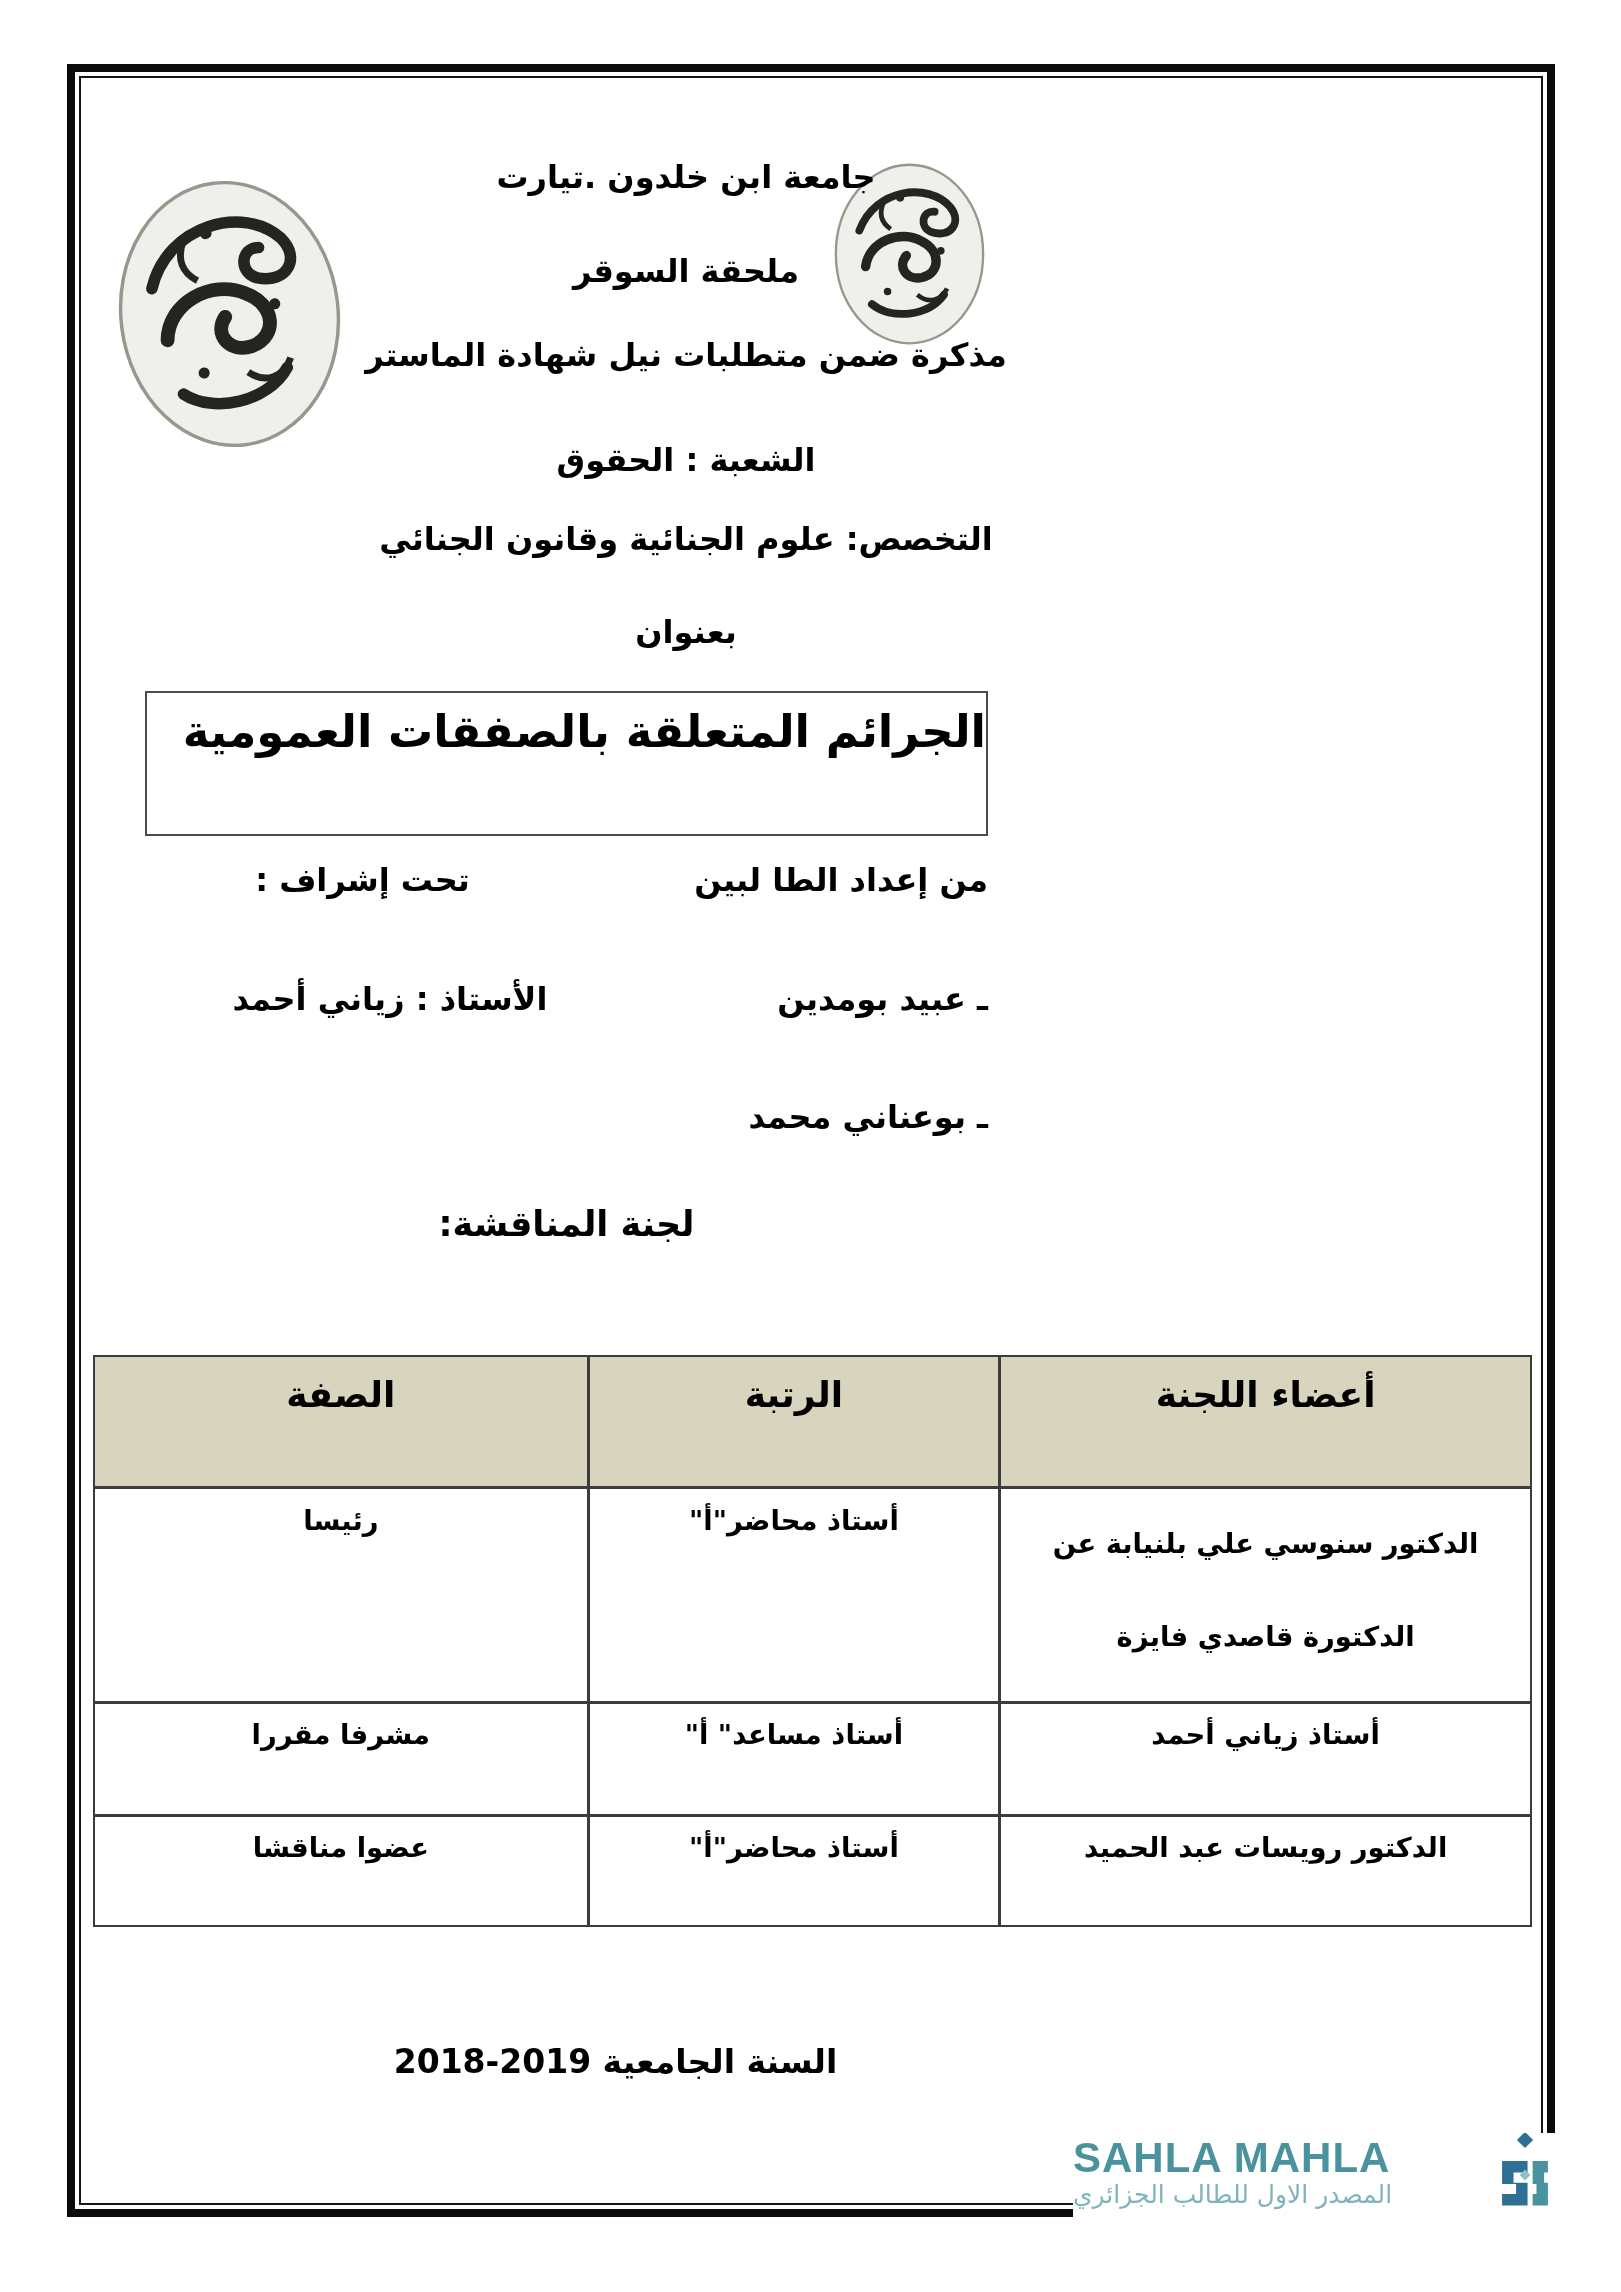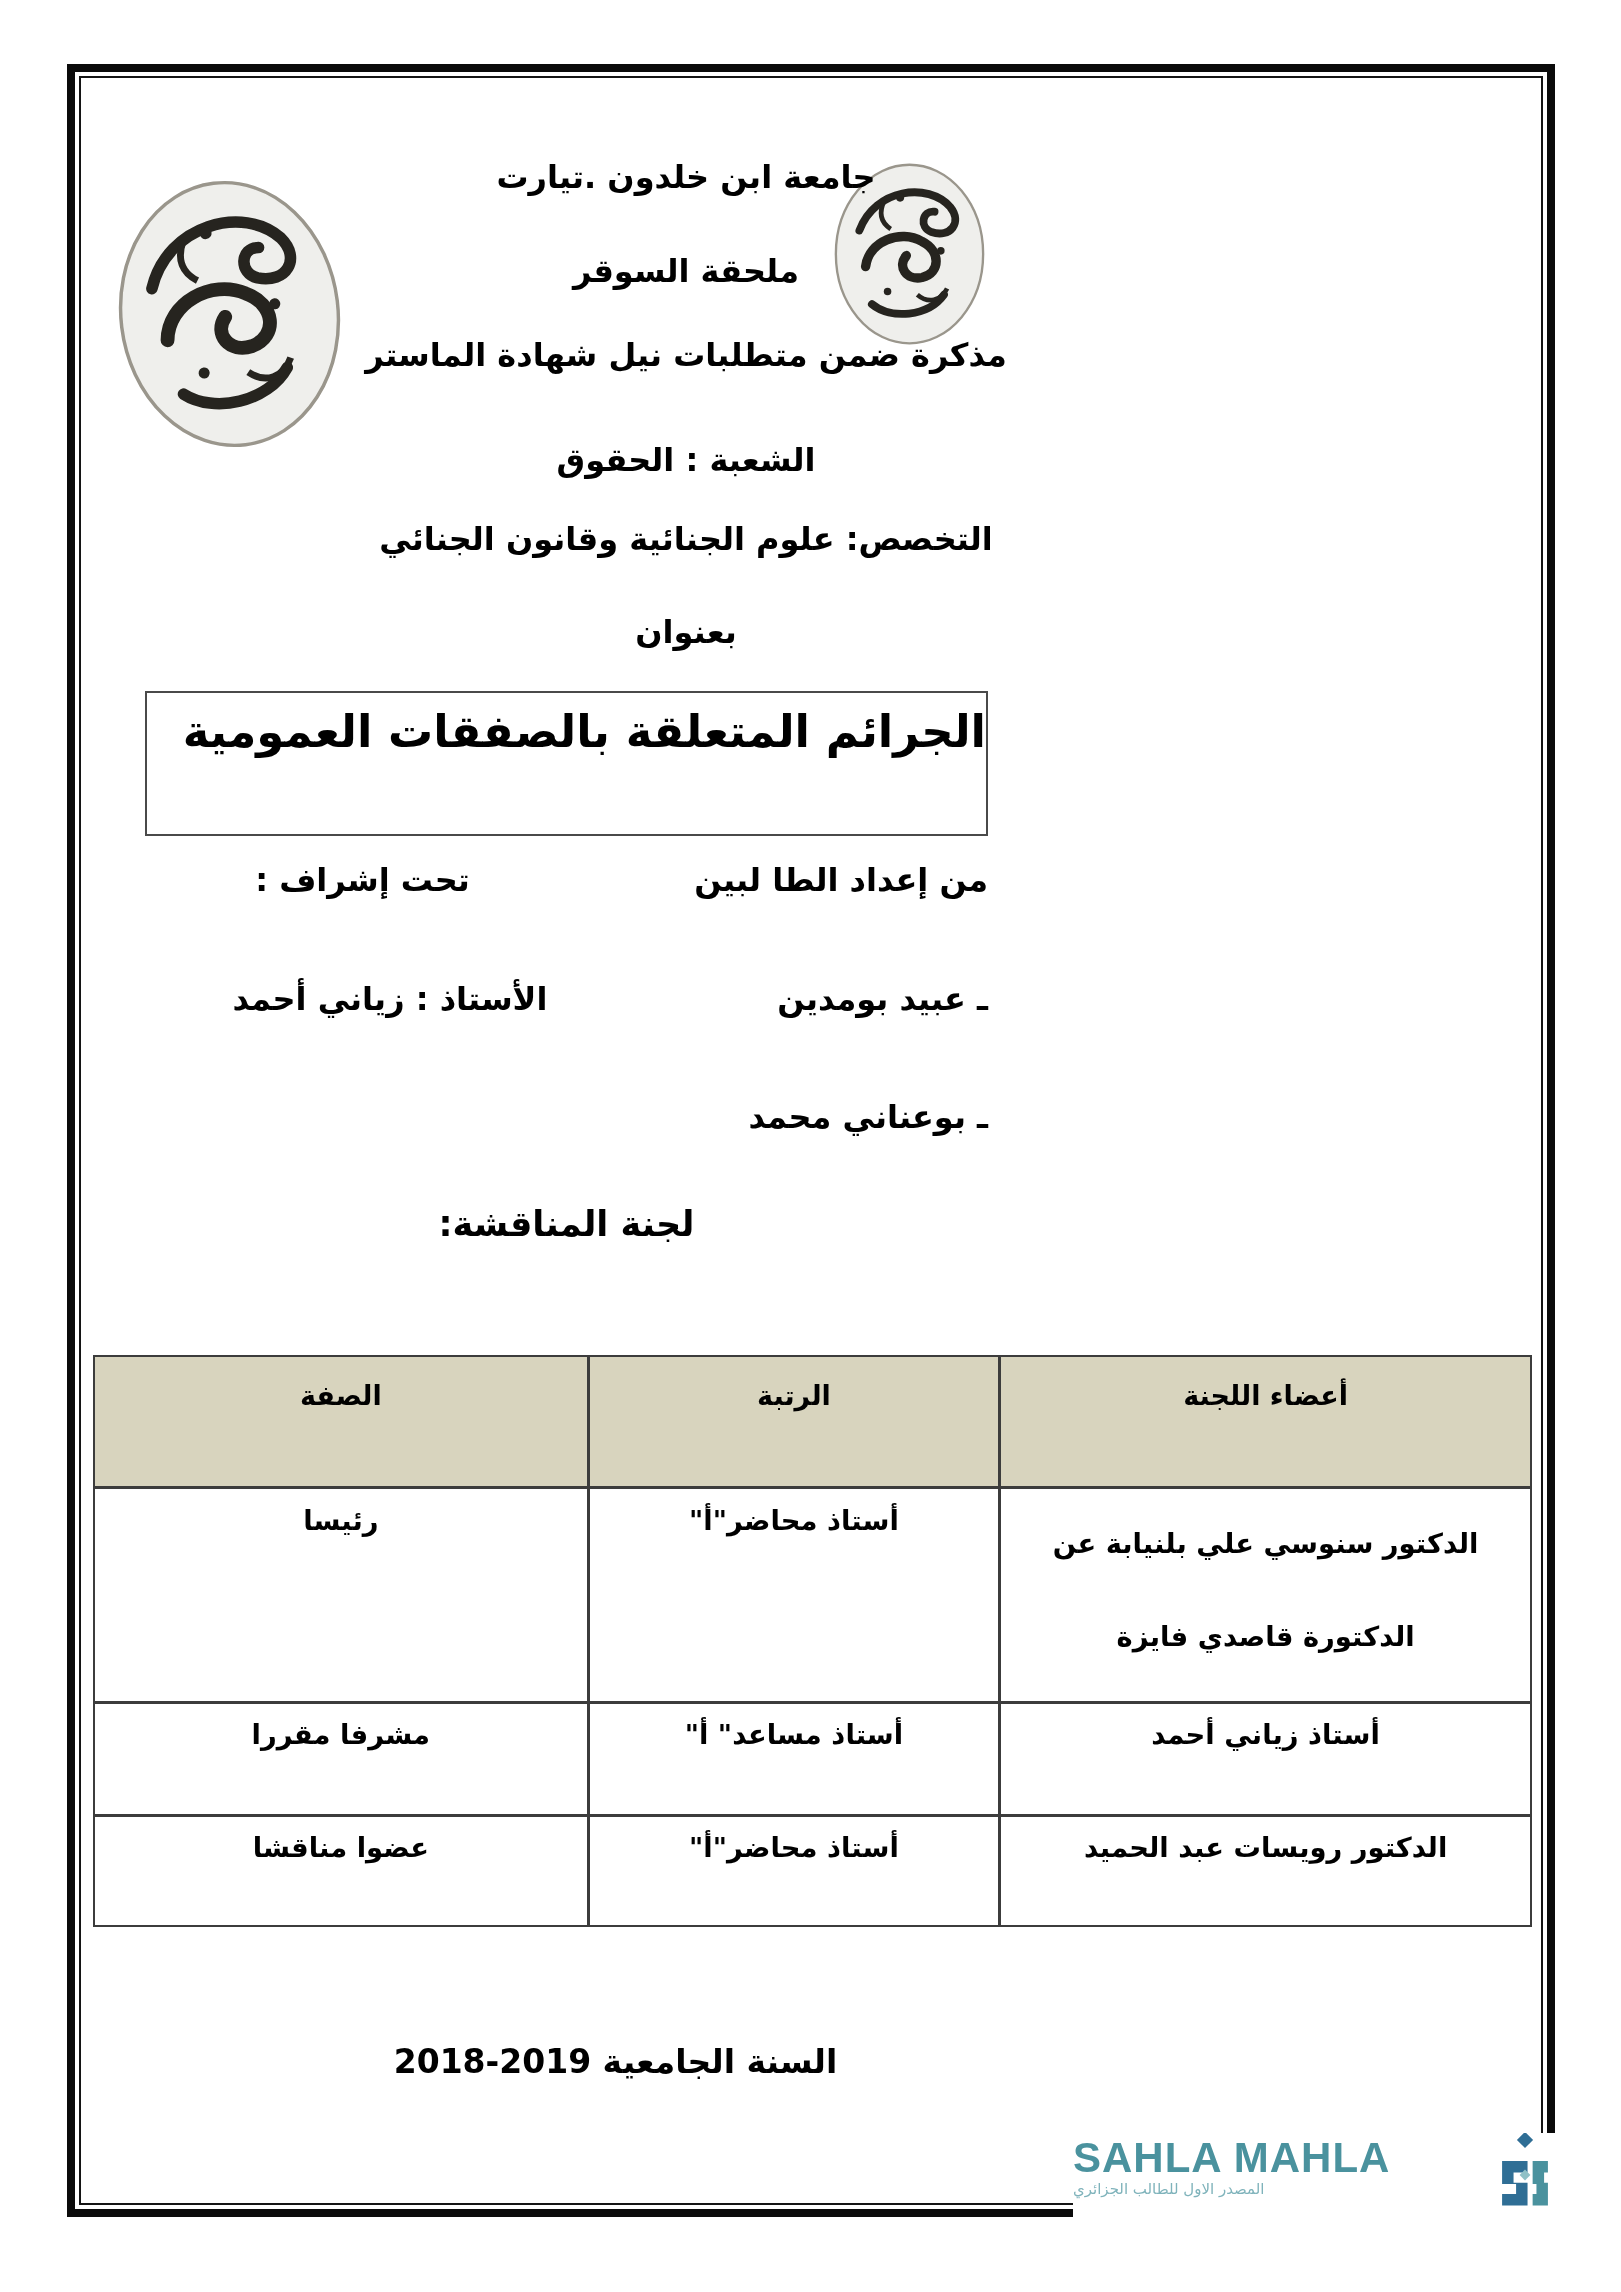--- a/index.html
+++ b/index.html
@@ -30,33 +30,33 @@
 
   .committee-heading{position:absolute;left:145px;width:843px;top:1204px;
                      text-align:center;font-size:35px;font-weight:bold;}
 
   .committee-table{position:absolute;left:93px;top:1355px;width:1439px;
                    display:grid;grid-template-columns:37fr 28.6fr 34.4fr;
                    grid-template-rows:129px 212px 110px 108px;gap:2.9px;
                    background:#3c3c3c;border:2.9px solid #3c3c3c;box-sizing:border-box;}
   .cell{background:#ffffff;text-align:center;font-weight:bold;font-size:27.4px;
         padding:15.7px 9.8px 0 9.8px;box-sizing:border-box;}
-  .cell.hdr{background:#d8d4be;font-size:27px;padding-top:23px;}
+  .cell.hdr{background:#d8d4be;font-size:36px;padding-top:17px;}
   .cell.two-line{white-space:pre-line;line-height:3.4;padding-top:8px;}
 
   .year{position:absolute;left:145px;width:941px;top:2042px;text-align:center;
         font-size:33px;font-weight:bold;}
 
   .watermark{position:absolute;left:1073px;top:2133px;width:495px;height:86px;
              background:#ffffff;z-index:6;display:flex;direction:ltr;
              align-items:flex-start;gap:3.9px;}
   .wm-text{flex:1;text-align:left;padding-top:3.9px;}
   .wm-brand{font-family:"Liberation Sans",sans-serif;font-weight:bold;font-size:42px;
             color:#4a929e;letter-spacing:1px;line-height:1.0;}
-  .wm-tagline{font-size:15px;color:#7fb3bb;margin-top:2px;line-height:1.1;}
+  .wm-tagline{font-size:25px;color:#7fb3bb;margin-top:2px;line-height:1.1;}
   .wm-icon{width:86px;height:84px;flex:0 0 auto;}
 </style>
 </head>
 <body>
 
 <div class="page">
 
   <div class="frame">
     <div class="frame-inner"></div>
   </div>

